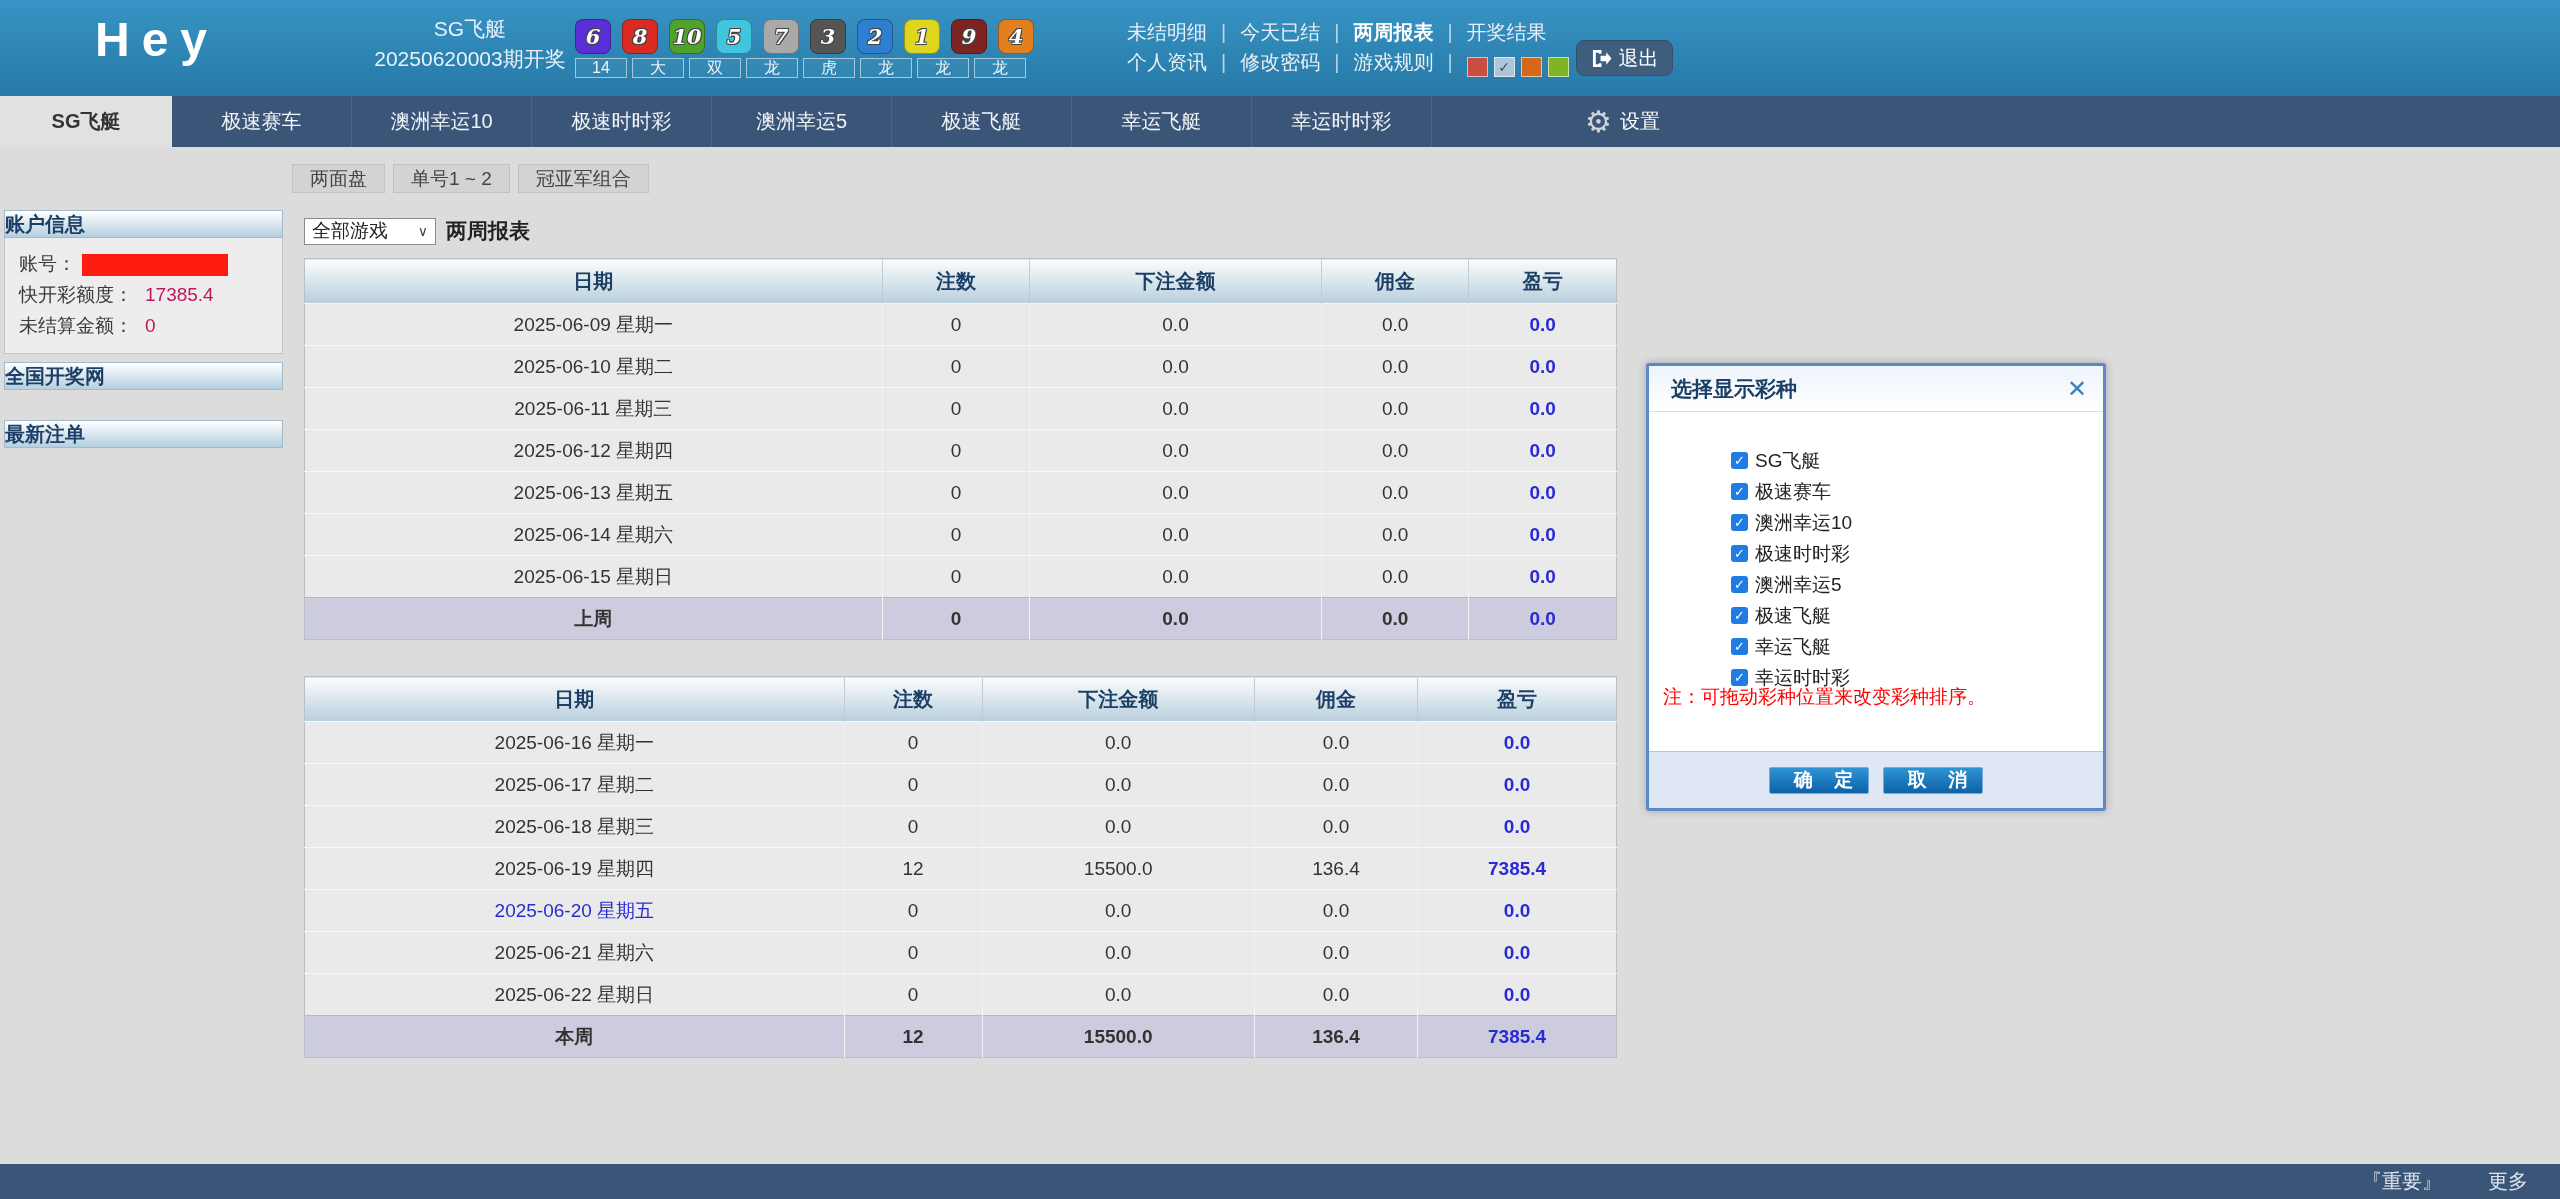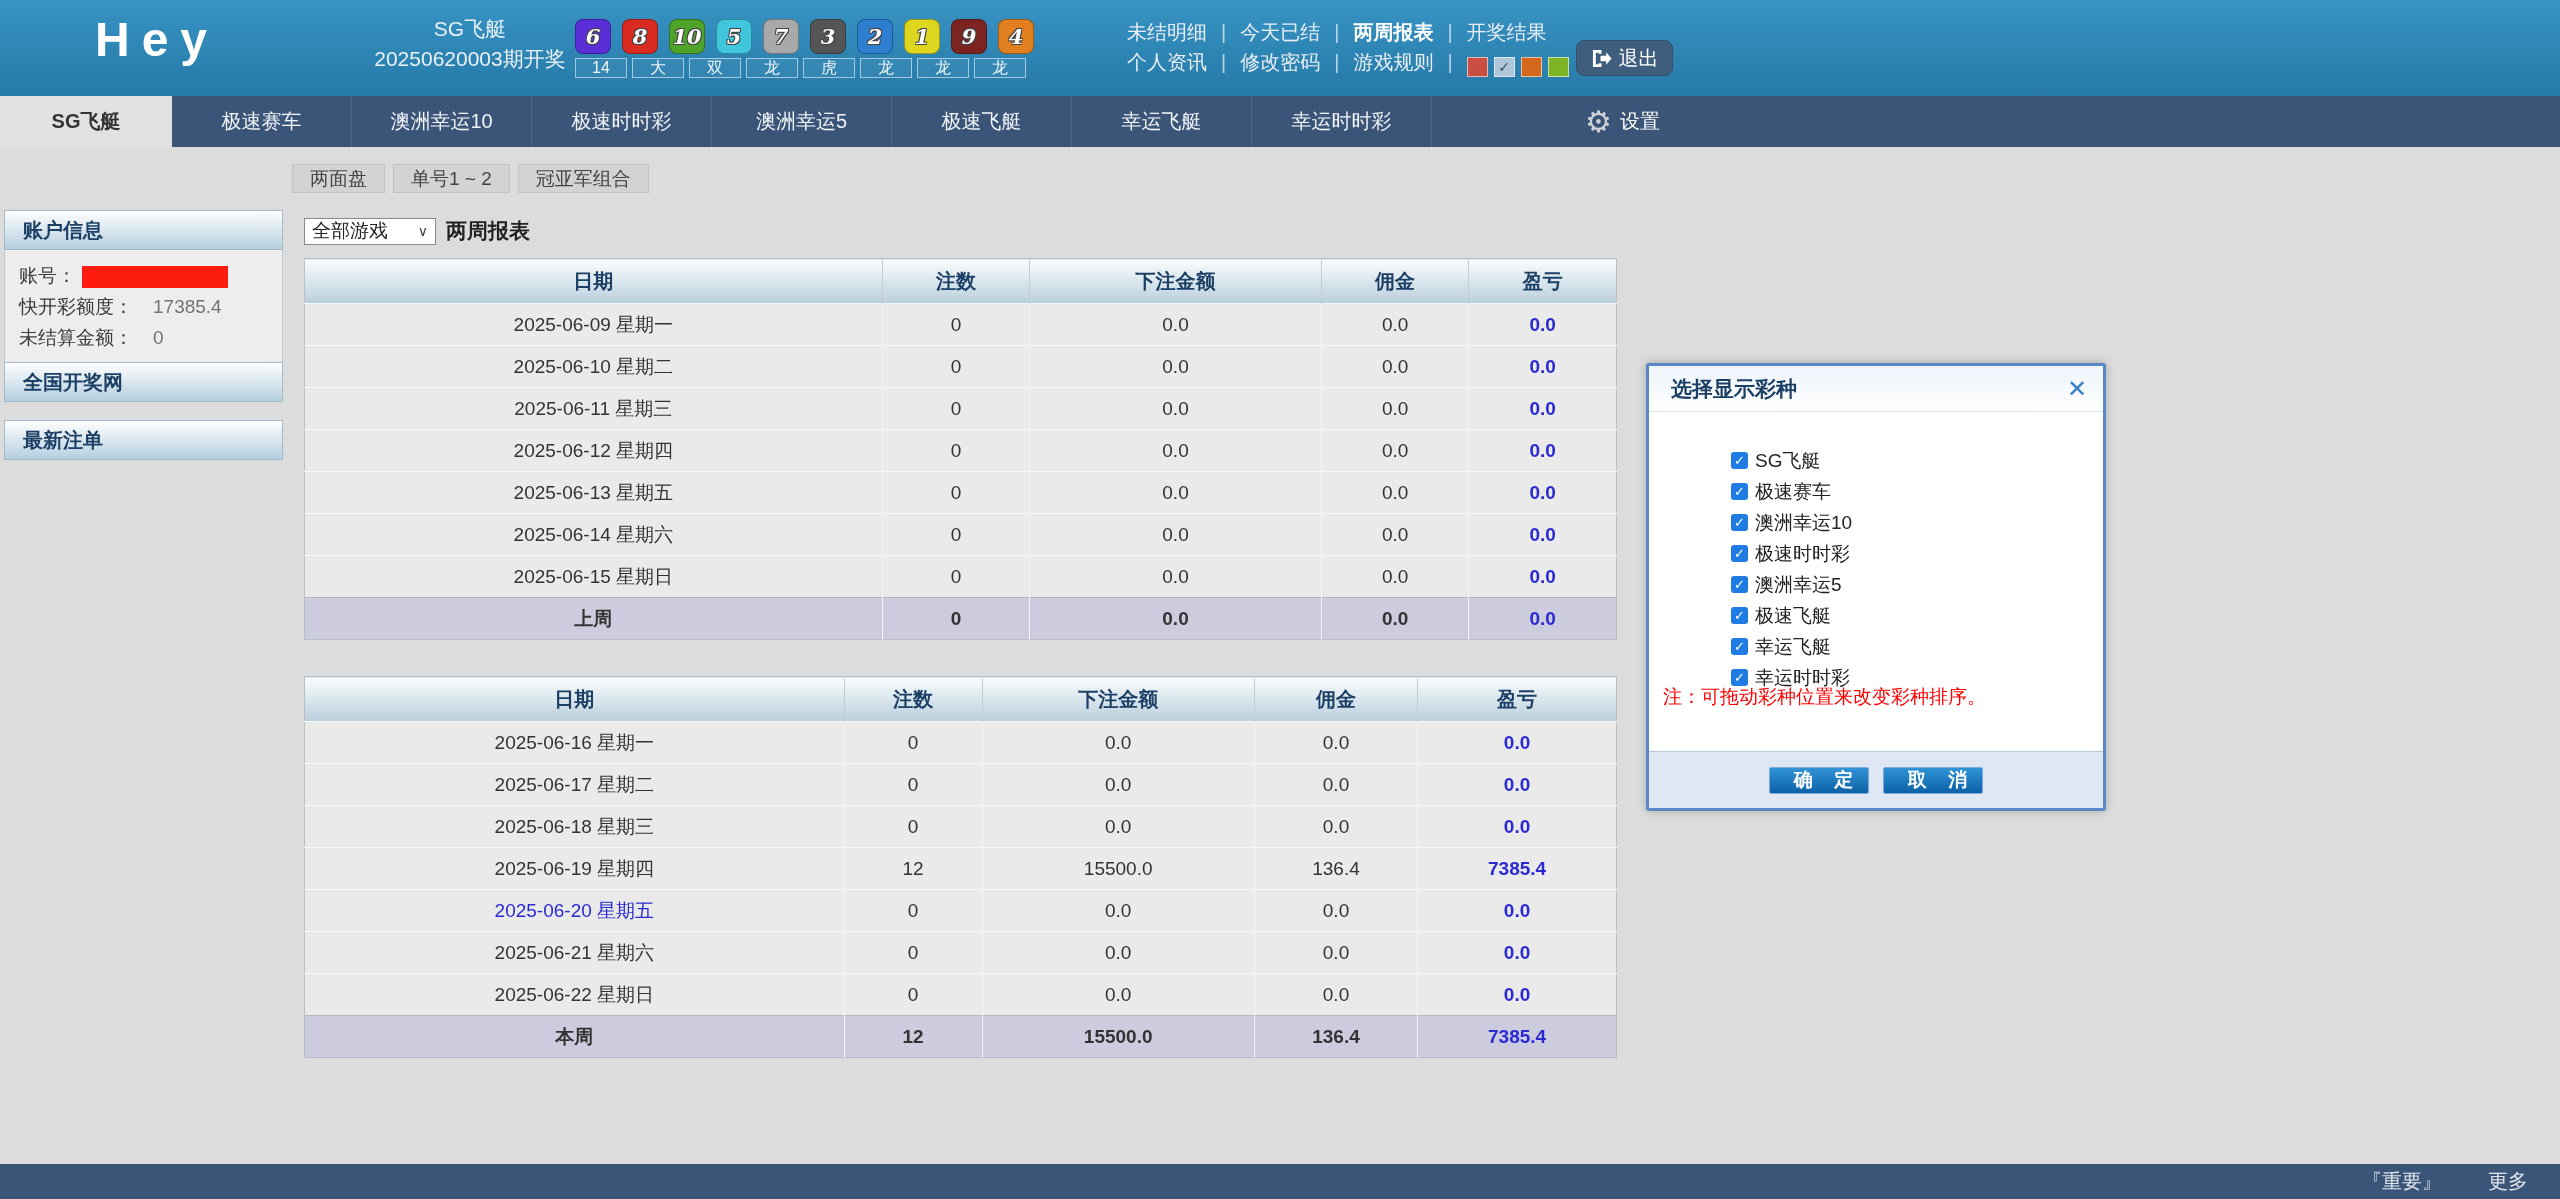--- a/index.html
+++ b/index.html
@@ -36,26 +36,26 @@
   .nav-tab { width:180px; height:51px; display:flex; align-items:center; justify-content:center;
              color:#f0f4f8; font-size:20px; cursor:pointer; border-right:1px solid rgba(255,255,255,.10); }
   .nav-tab.active { width:172px; background:#e1e1e1; color:#333; font-weight:bold; border-right:none; }
   .nav-settings { position:absolute; left:1585px; top:0; height:51px; display:flex; align-items:center; gap:8px; color:#fff; font-size:20px; cursor:pointer; }
   .gear { font-size:30px; color:#cfd3d8; line-height:30px; }
 
   
   .body-area { display:flex; height:1017px; }
   .sidebar { width:287px; position:relative; }
   .sb-box { margin:0 4px 0 2px; width:279px; }
-  .sb-header { height:40px; background:linear-gradient(#fefefe,#b5cfe0); border:1px solid #a4b9c9;
-               color:#1c3f66; font-size:20px; font-weight:bold; display:flex; align-items:center; padding-left:18px; }
+  .sb-header { height:28px; background:linear-gradient(#fefefe,#b5cfe0); border:1px solid #a4b9c9;
+               color:#1c3f66; font-size:20px; font-weight:bold; display:flex; align-items:center; }
   .sb-acct { position:absolute; left:2px; top:63px; }
   .sb-body { background:#ededed; border:1px solid #bcc8d2; border-top:none; padding:10px 12px 12px 14px; font-size:19px; color:#3a3a3a; }
   .sb-row { line-height:31px; white-space:nowrap; }
-  .sb-val { color:#737373; margin-left:20px; }
+  .sb-val { color:#be185d; margin-left:12px; }
   .redact { display:inline-block; width:146px; height:22px; background:#fe1b10; vertical-align:middle; margin-left:6px; }
   .sb-links { position:absolute; left:2px; top:215px; }
   .sb-orders { position:absolute; left:2px; top:273px; }
 
   .content { position:relative; flex:1; }
 
   
   .subtabs { position:absolute; left:5px; top:17px; display:flex; gap:8px; }
   .subtab { background:#d3d3d3; border:1px solid #c2c2c2; color:#444; font-size:19px; padding:0 17px; height:29px;
             display:flex; align-items:center; cursor:pointer; }

